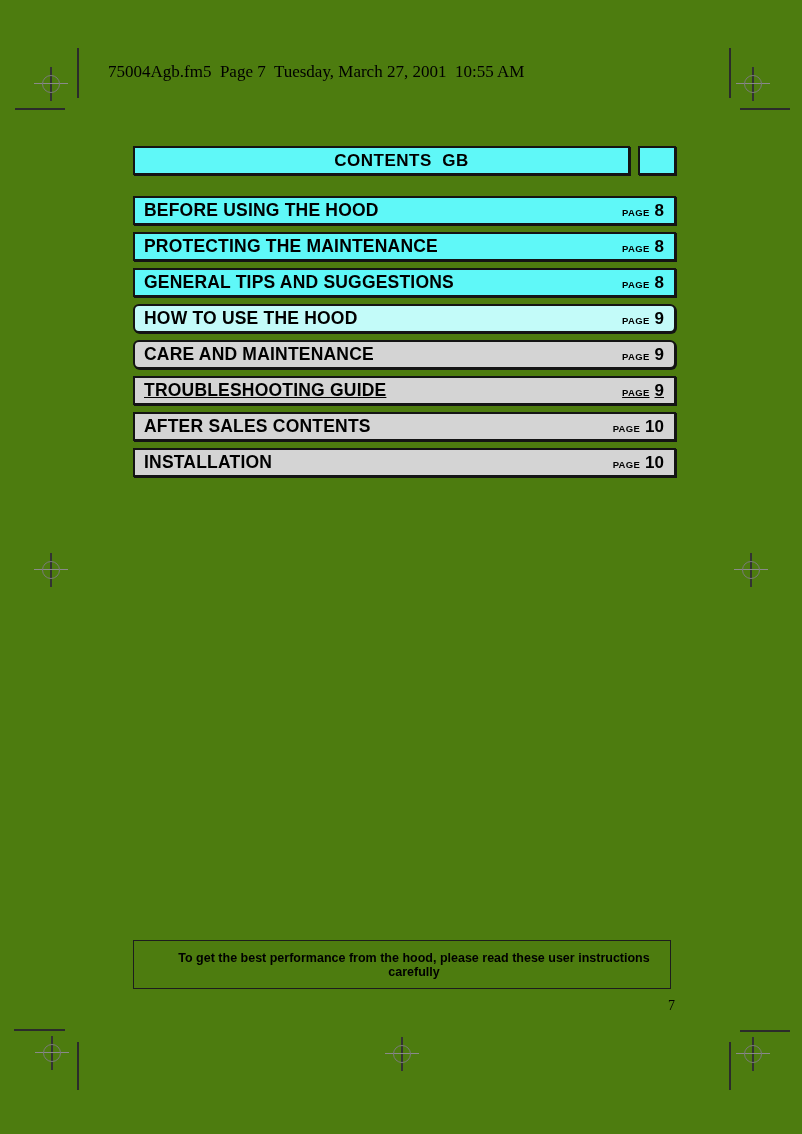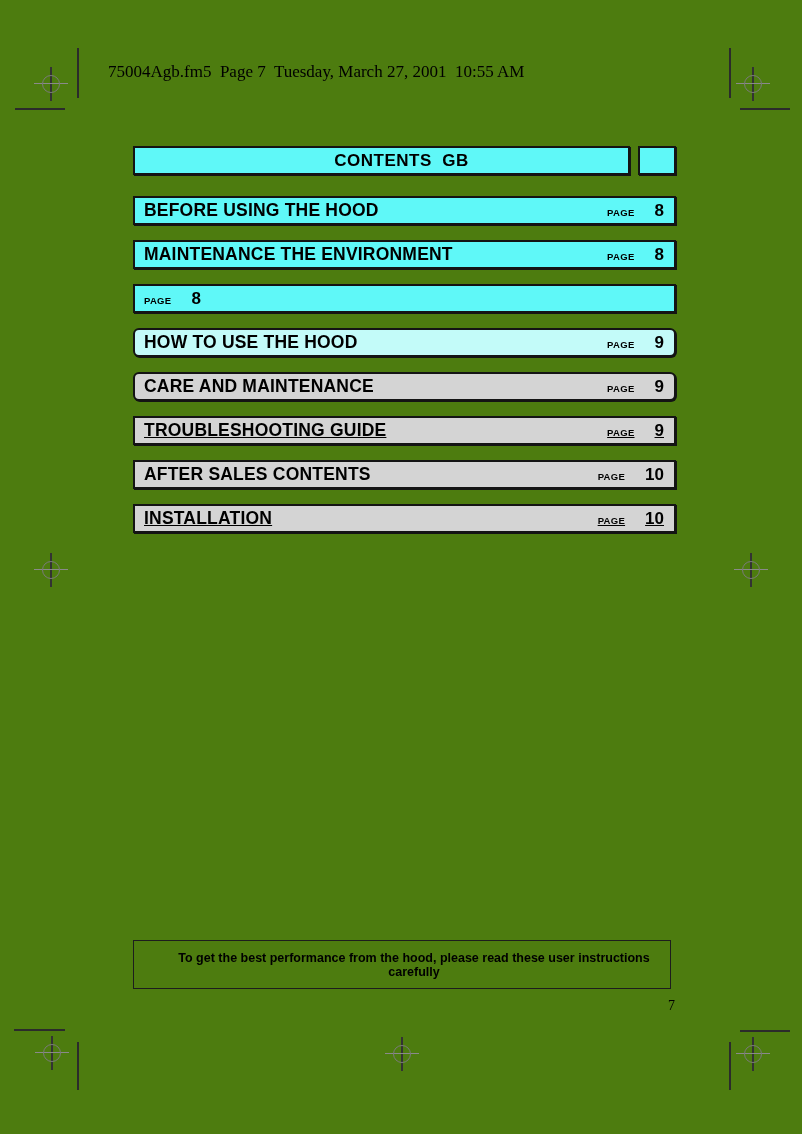--- a/index.html
+++ b/index.html
@@ -34,28 +34,28 @@
     font-weight:700;font-size:17px;letter-spacing:.5px;white-space:pre;color:#000;
   }
   .side-box{
     position:absolute;left:638px;top:146px;width:38px;height:29px;
     border:2px solid #141414;box-sizing:border-box;
     box-shadow:1px 1px 0 #141414;
   }
   
   .rows{position:absolute;left:133px;top:196px;width:543px;}
   .row{
-    height:29px;margin-bottom:15px;
+    height:29px;margin-bottom:7px;
     border:2px solid #141414;box-sizing:border-box;
     box-shadow:1px 1px 0 #141414;
     display:flex;align-items:center;justify-content:space-between;
     padding:0 10px 0 9px;color:#000;
   }
   .row .label{font-weight:700;font-size:17.5px;letter-spacing:.2px;}
-  .row .pagegrp{display:flex;align-items:baseline;gap:20px;}
+  .row .pagegrp{display:flex;align-items:baseline;gap:5px;}
   .row .pagelabel{font-weight:700;font-size:9.5px;letter-spacing:.3px;}
   .row .pagenum{font-weight:700;font-size:17px;}
   
   .note-box{
     position:absolute;left:133px;top:940px;width:538px;height:49px;
     border:1.5px solid #1d1d1d;box-sizing:border-box;
     display:flex;align-items:center;justify-content:center;
     text-align:center;
     padding-left:24px;
   }
@@ -122,27 +122,28 @@
 
   <div class="rows">
       <div class="row" style="background: rgb(95, 248, 248);">
     <span class="label">BEFORE USING THE HOOD</span>
     <span class="pagegrp">
       <span class="pagelabel">PAGE</span>
       <span class="pagenum">8</span>
     </span>
   </div>
       <div class="row" style="background: rgb(95, 248, 248);">
-    <span class="label">MAINTENANCE THE ENVIRONMENT</span>
+    <span class="label">PROTECTING THE MAINTENANCE</span>
     <span class="pagegrp">
       <span class="pagelabel">PAGE</span>
       <span class="pagenum">8</span>
     </span>
   </div>
       <div class="row" style="background: rgb(95, 248, 248);">
+    <span class="label">GENERAL TIPS AND SUGGESTIONS</span>
     <span class="pagegrp">
       <span class="pagelabel">PAGE</span>
       <span class="pagenum">8</span>
     </span>
   </div>
       <div class="row" style="background: rgb(195, 251, 249); border-radius: 6px;">
     <span class="label">HOW TO USE THE HOOD</span>
     <span class="pagegrp">
       <span class="pagelabel">PAGE</span>
       <span class="pagenum">9</span>
@@ -162,21 +163,21 @@
       <span class="pagenum">9</span>
     </span>
   </div>
       <div class="row" style="background: rgb(212, 212, 212);">
     <span class="label">AFTER SALES CONTENTS</span>
     <span class="pagegrp">
       <span class="pagelabel">PAGE</span>
       <span class="pagenum">10</span>
     </span>
   </div>
-      <div class="row" style="background: rgb(212, 212, 212); text-decoration: underline;">
+      <div class="row" style="background: rgb(212, 212, 212);">
     <span class="label">INSTALLATION</span>
     <span class="pagegrp">
       <span class="pagelabel">PAGE</span>
       <span class="pagenum">10</span>
     </span>
   </div>
     </div>
 
   <div class="note-box">
     <span class="note-text">To get the best performance from the hood, please read these user instructions carefully</span>

